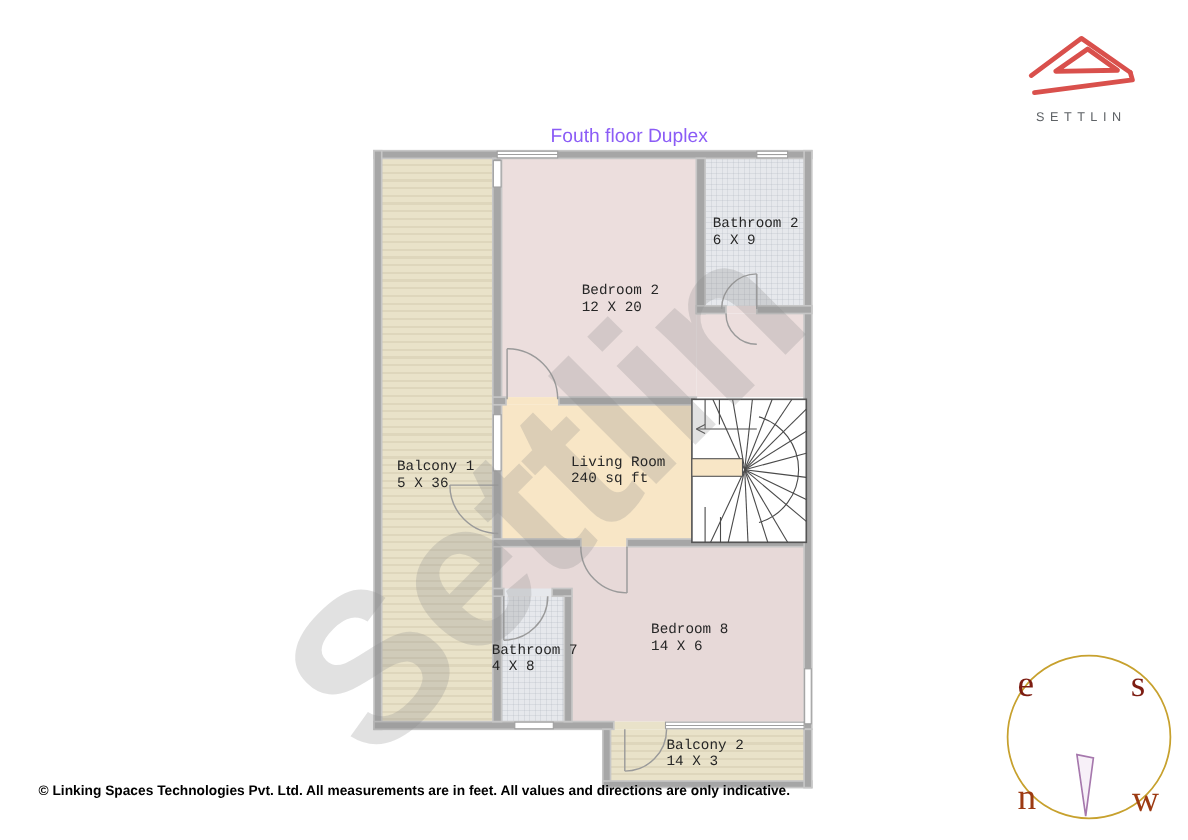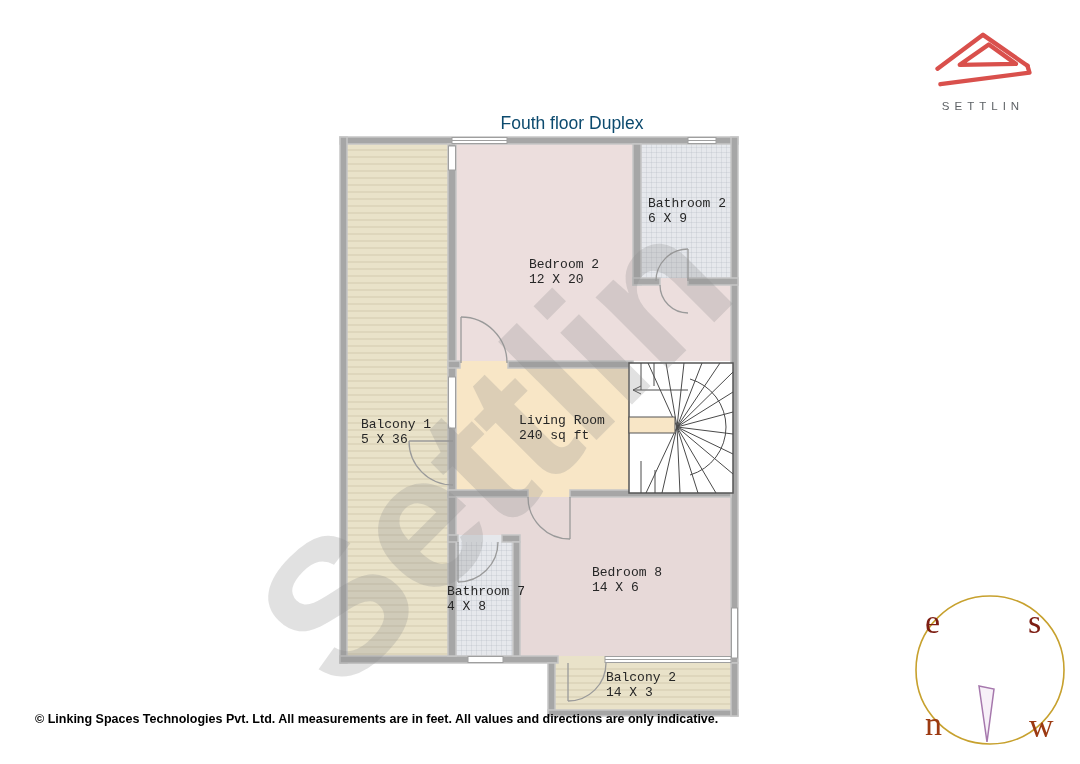--- a/index.html
+++ b/index.html
@@ -36,21 +36,21 @@
       font-size:13px;line-height:14.5px;color:#262626;white-space:nowrap;z-index:6;font-family:Liberation Mono, monospace;}
   #lbl-bathroom2{left:687px;top:211px}
   #lbl-bedroom2{left:564px;top:272px}
   #lbl-balcony1{left:396px;top:432px}
   #lbl-living{left:562px;top:428px}
   #lbl-bathroom1{left:486px;top:599px}
   #lbl-bedroom1{left:627px;top:580px}
   #lbl-balcony2{left:641px;top:685px}
 
   #title{left:572px;top:113px;transform:translateX(-50%);font-size:17.5px;
-      color:#0c4a6e;z-index:6;white-space:nowrap;}
+      color:#8b5cf6;z-index:6;white-space:nowrap;}
 
   #footer{left:35px;top:712px;font-size:12.5px;color:#000;z-index:6;white-space:nowrap;font-weight:bold;}
 
   
   #logo{left:926px;top:30px;width:114px;text-align:center;z-index:6;}
   #logo-text{margin-top:6px;font-size:11.5px;letter-spacing:5px;color:#5e6266;
       font-weight:500;}
 
   
   #compass{left:905px;top:585px;z-index:6;}

